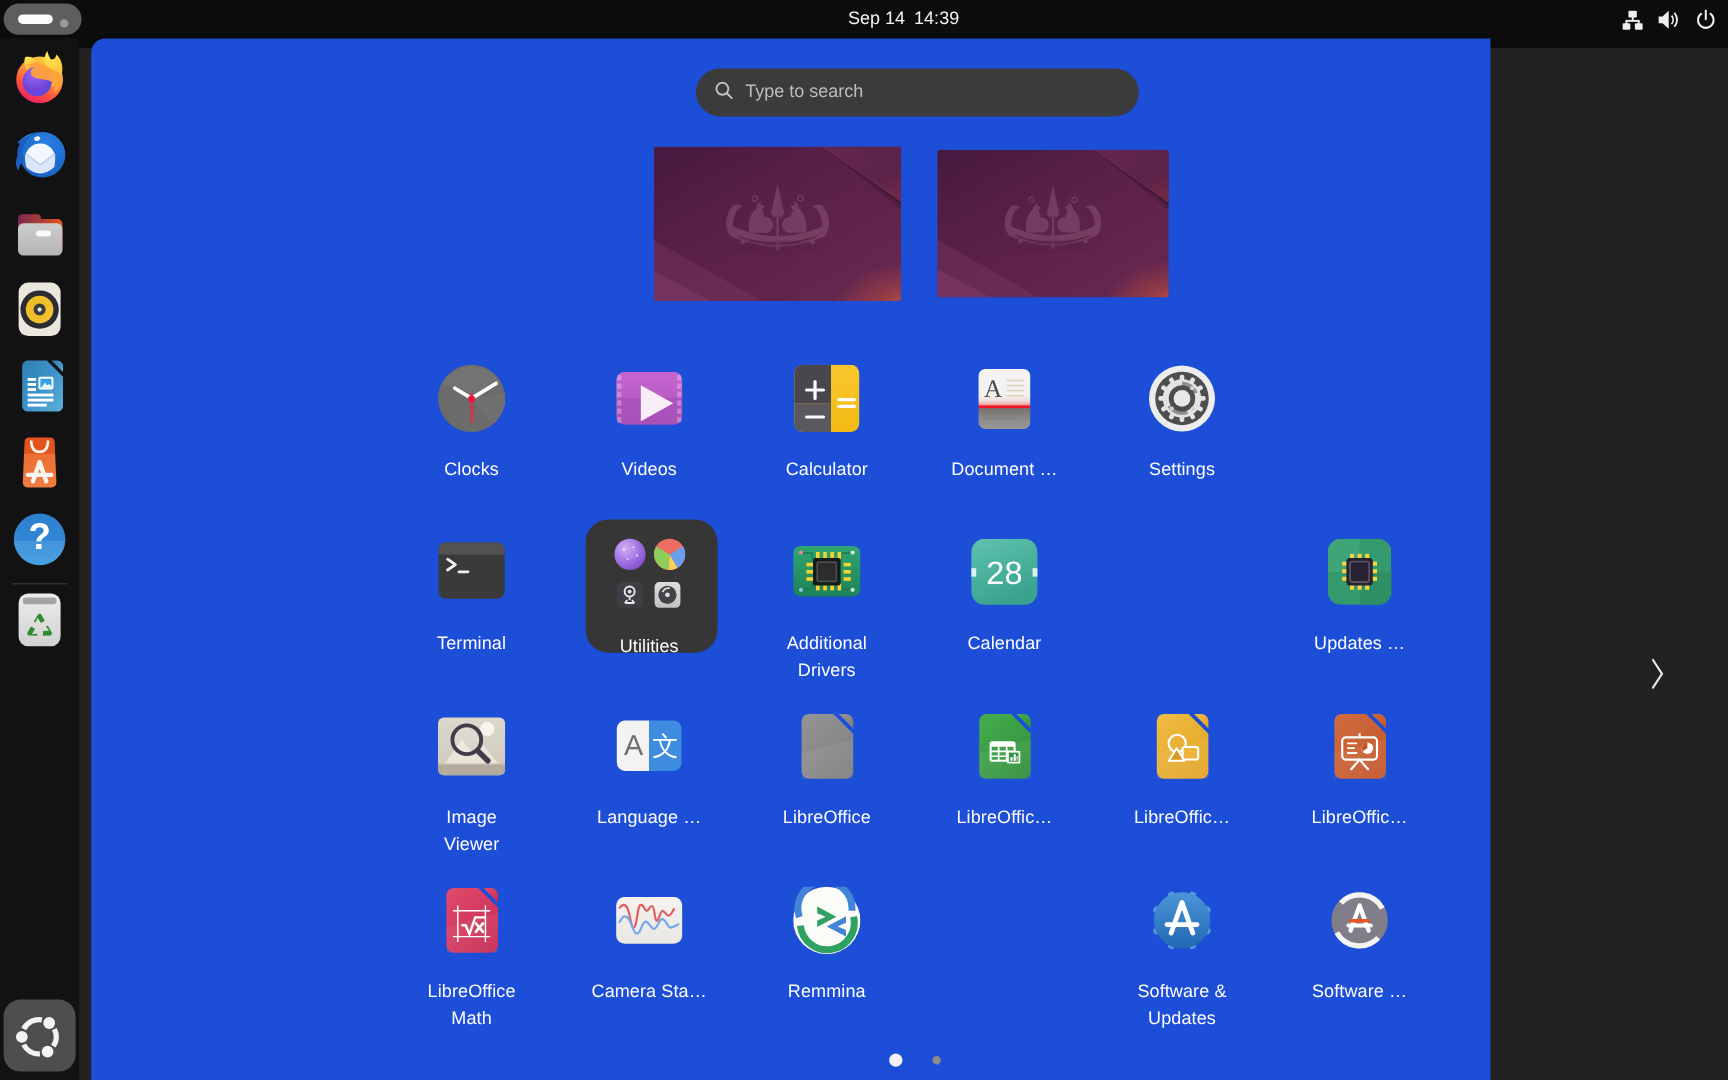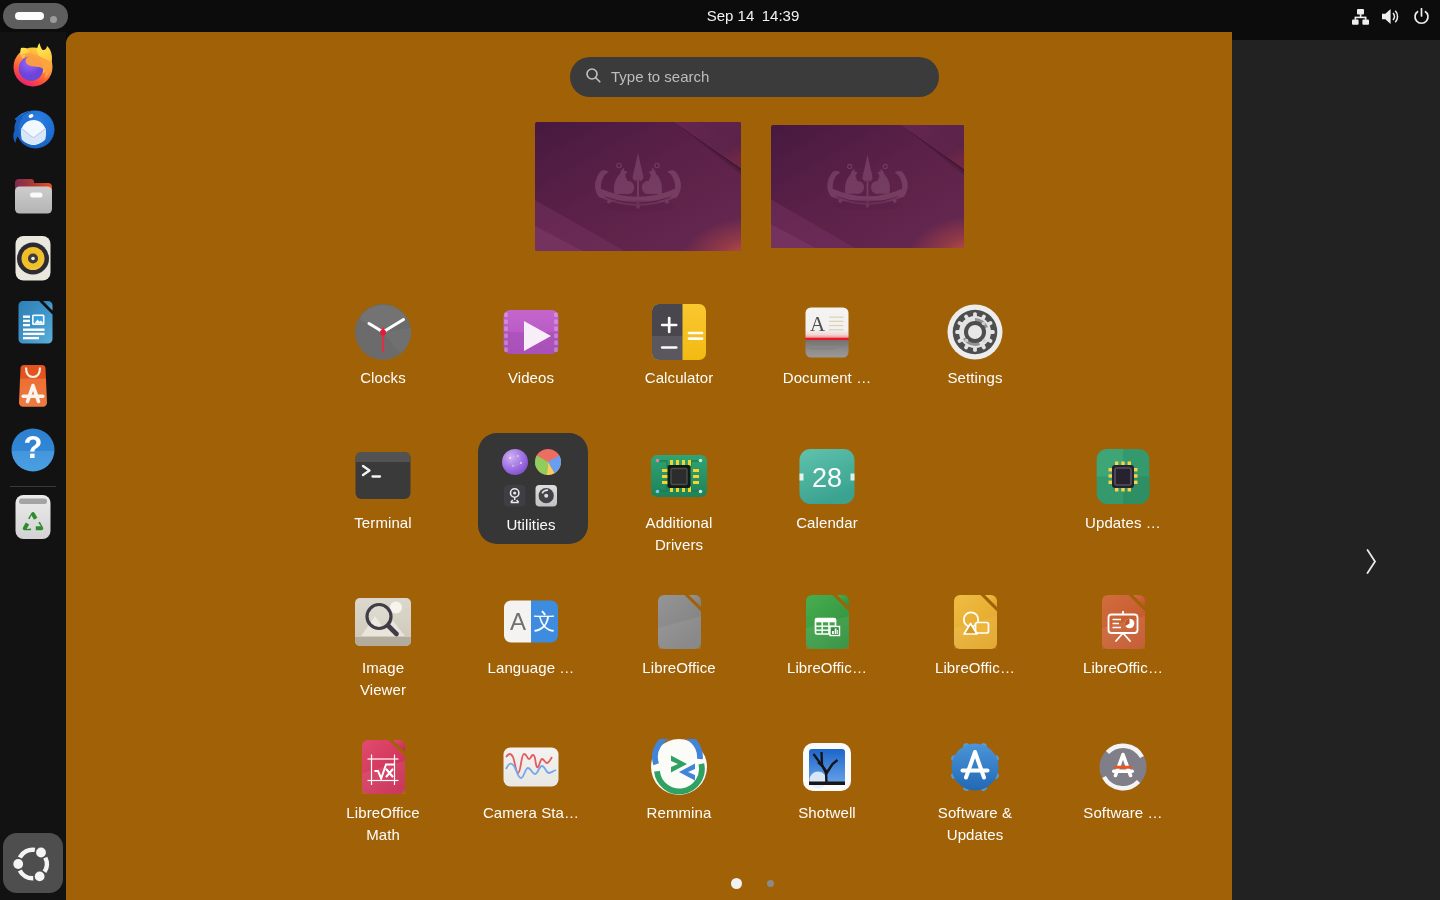--- a/index.html
+++ b/index.html
@@ -4,28 +4,28 @@
 *{margin:0;padding:0;box-sizing:border-box}
 html,body{width:1440px;height:900px;overflow:hidden;background:#222222;font-family:"Liberation Sans",sans-serif}
 #topbar{position:absolute;left:0;top:0;width:1440px;height:40px;background:#0c0c0c}
 #clock{position:absolute;left:753px;top:0;transform:translateX(-50%);line-height:32px;font-size:15px;color:#f3f3f3}
 #wspill{position:absolute;left:3px;top:3px;width:65px;height:26px;border-radius:13px;background:#5e5e5e}
 #wspill .a{position:absolute;left:12px;top:9px;width:29px;height:8px;border-radius:4px;background:#fcfcfc}
 #wspill .b{position:absolute;left:47px;top:13px;width:7px;height:7px;border-radius:50%;background:#9b9b9b}
 #sysico{position:absolute;right:10px;top:0;height:32px;display:flex;align-items:center;gap:13px}
 #dock{position:absolute;left:0;top:32px;width:66px;height:868px;background:#121212}
 .dk{position:absolute;left:33px;transform:translate(-50%,-50%)}
-#main{position:absolute;left:66px;top:32px;width:1166px;height:868px;background:#a16207;border-top-left-radius:12px}
+#main{position:absolute;left:76px;top:32px;width:1166px;height:868px;background:#1d4ed8;border-top-left-radius:12px}
 #search{position:absolute;left:504px;top:25px;width:369px;height:40px;border-radius:20px;background:#3b3b3b;color:#bdbdbd;font-size:15px}
 #search svg{position:absolute;left:16px;top:11px}
 #search span{position:absolute;left:41px;top:0;line-height:40px}
 .ws{position:absolute;overflow:hidden;border-radius:2px}
 .app{position:absolute;width:150px;text-align:center}
 .app svg{display:block;margin:0 auto}
-.lbl{margin-top:7px;font-size:15px;line-height:22px;color:#fdfdfd;letter-spacing:0.1px}
+.lbl{margin-top:21px;font-size:15px;line-height:22px;color:#fdfdfd;letter-spacing:0.1px}
 #utilbg{position:absolute;left:412px;top:401px;width:110px;height:111px;border-radius:19px;background:#363636}
 #chev{position:absolute;left:1299px;top:515px}
 .pgdot{position:absolute;border-radius:50%}
 </style></head><body>
 <div id="topbar">
  <div id="wspill">
       <span class="a"></span>
       <span class="b"></span>
     </div>
  <div id="clock">Sep 14 14:39</div>
@@ -734,41 +734,20 @@
 <div class="app" style="left:538px;top:707px">
       <svg width="56" height="56" viewBox="0 0 56 56">
 <circle cx="28" cy="28" r="28" fill="#fbfbf8"></circle>
 <path d="M5.17 25.2 A22.5 22.5 0 1 1 48.9 19.9" fill="none" stroke="#4285d8" stroke-width="5.8"></path>
 <path d="M50.3 24.9 A22.5 22.5 0 1 1 6 32.3" fill="none" stroke="#2fa263" stroke-width="5.8"></path>
 <path d="M20 16.5 L36 25 L20 33.5 L20 28 L27 25 L20 22 Z" fill="#2fa263"></path>
 <path d="M44 24.5 L28 33 L44 41.5 L44 36 L37 33 L44 30 Z" fill="#4285d8"></path>
 </svg>
       <div class="lbl">Remmina</div>
     </div>
-<div class="app" style="left:686px;top:707px">
-      <svg width="56" height="56" viewBox="0 0 56 56">
-<defs>
-          <linearGradient id="shs" x1="0" y1="0" x2="0" y2="1">
-            <stop offset="0" stop-color="#1c65c9"></stop>
-            <stop offset="1" stop-color="#6aa5e8"></stop>
-          </linearGradient>
-        </defs>
-<rect x="4" y="4" width="48" height="48" rx="10" fill="#fbfbfb"></rect>
-<rect x="10" y="10" width="36" height="36" rx="3" fill="url(#shs)"></rect>
-<circle cx="19" cy="41" r="8.5" fill="#e4eefa" opacity="0.9"></circle>
-<g stroke="#15151a" stroke-width="2.4" fill="none">
-<path d="M27.5 46 L27 32 L14.5 15"></path>
-<path d="M27 34 L23 26 L22.5 13"></path>
-<path d="M27 35 L33.5 25 L38.5 21"></path>
-<path d="M23.5 27 L19 23"></path>
-</g>
-<rect x="10" y="42.5" width="36" height="3.5" fill="#15151a"></rect>
-</svg>
-      <div class="lbl">Shotwell</div>
-    </div>
 <div class="app" style="left:834px;top:707px">
       <svg width="56" height="56" viewBox="0 0 56 56">
 <defs>
           <linearGradient id="sub" x1="0" y1="0" x2="0" y2="1">
             <stop offset="0" stop-color="#4b95d8"></stop>
             <stop offset="1" stop-color="#2268b4"></stop>
           </linearGradient>
         </defs>
 <g fill="#5a9ada">
           <rect x="25.2" y="2.5" width="5.6" height="8" rx="2.4" transform="rotate(22.5 28 28)"></rect>

